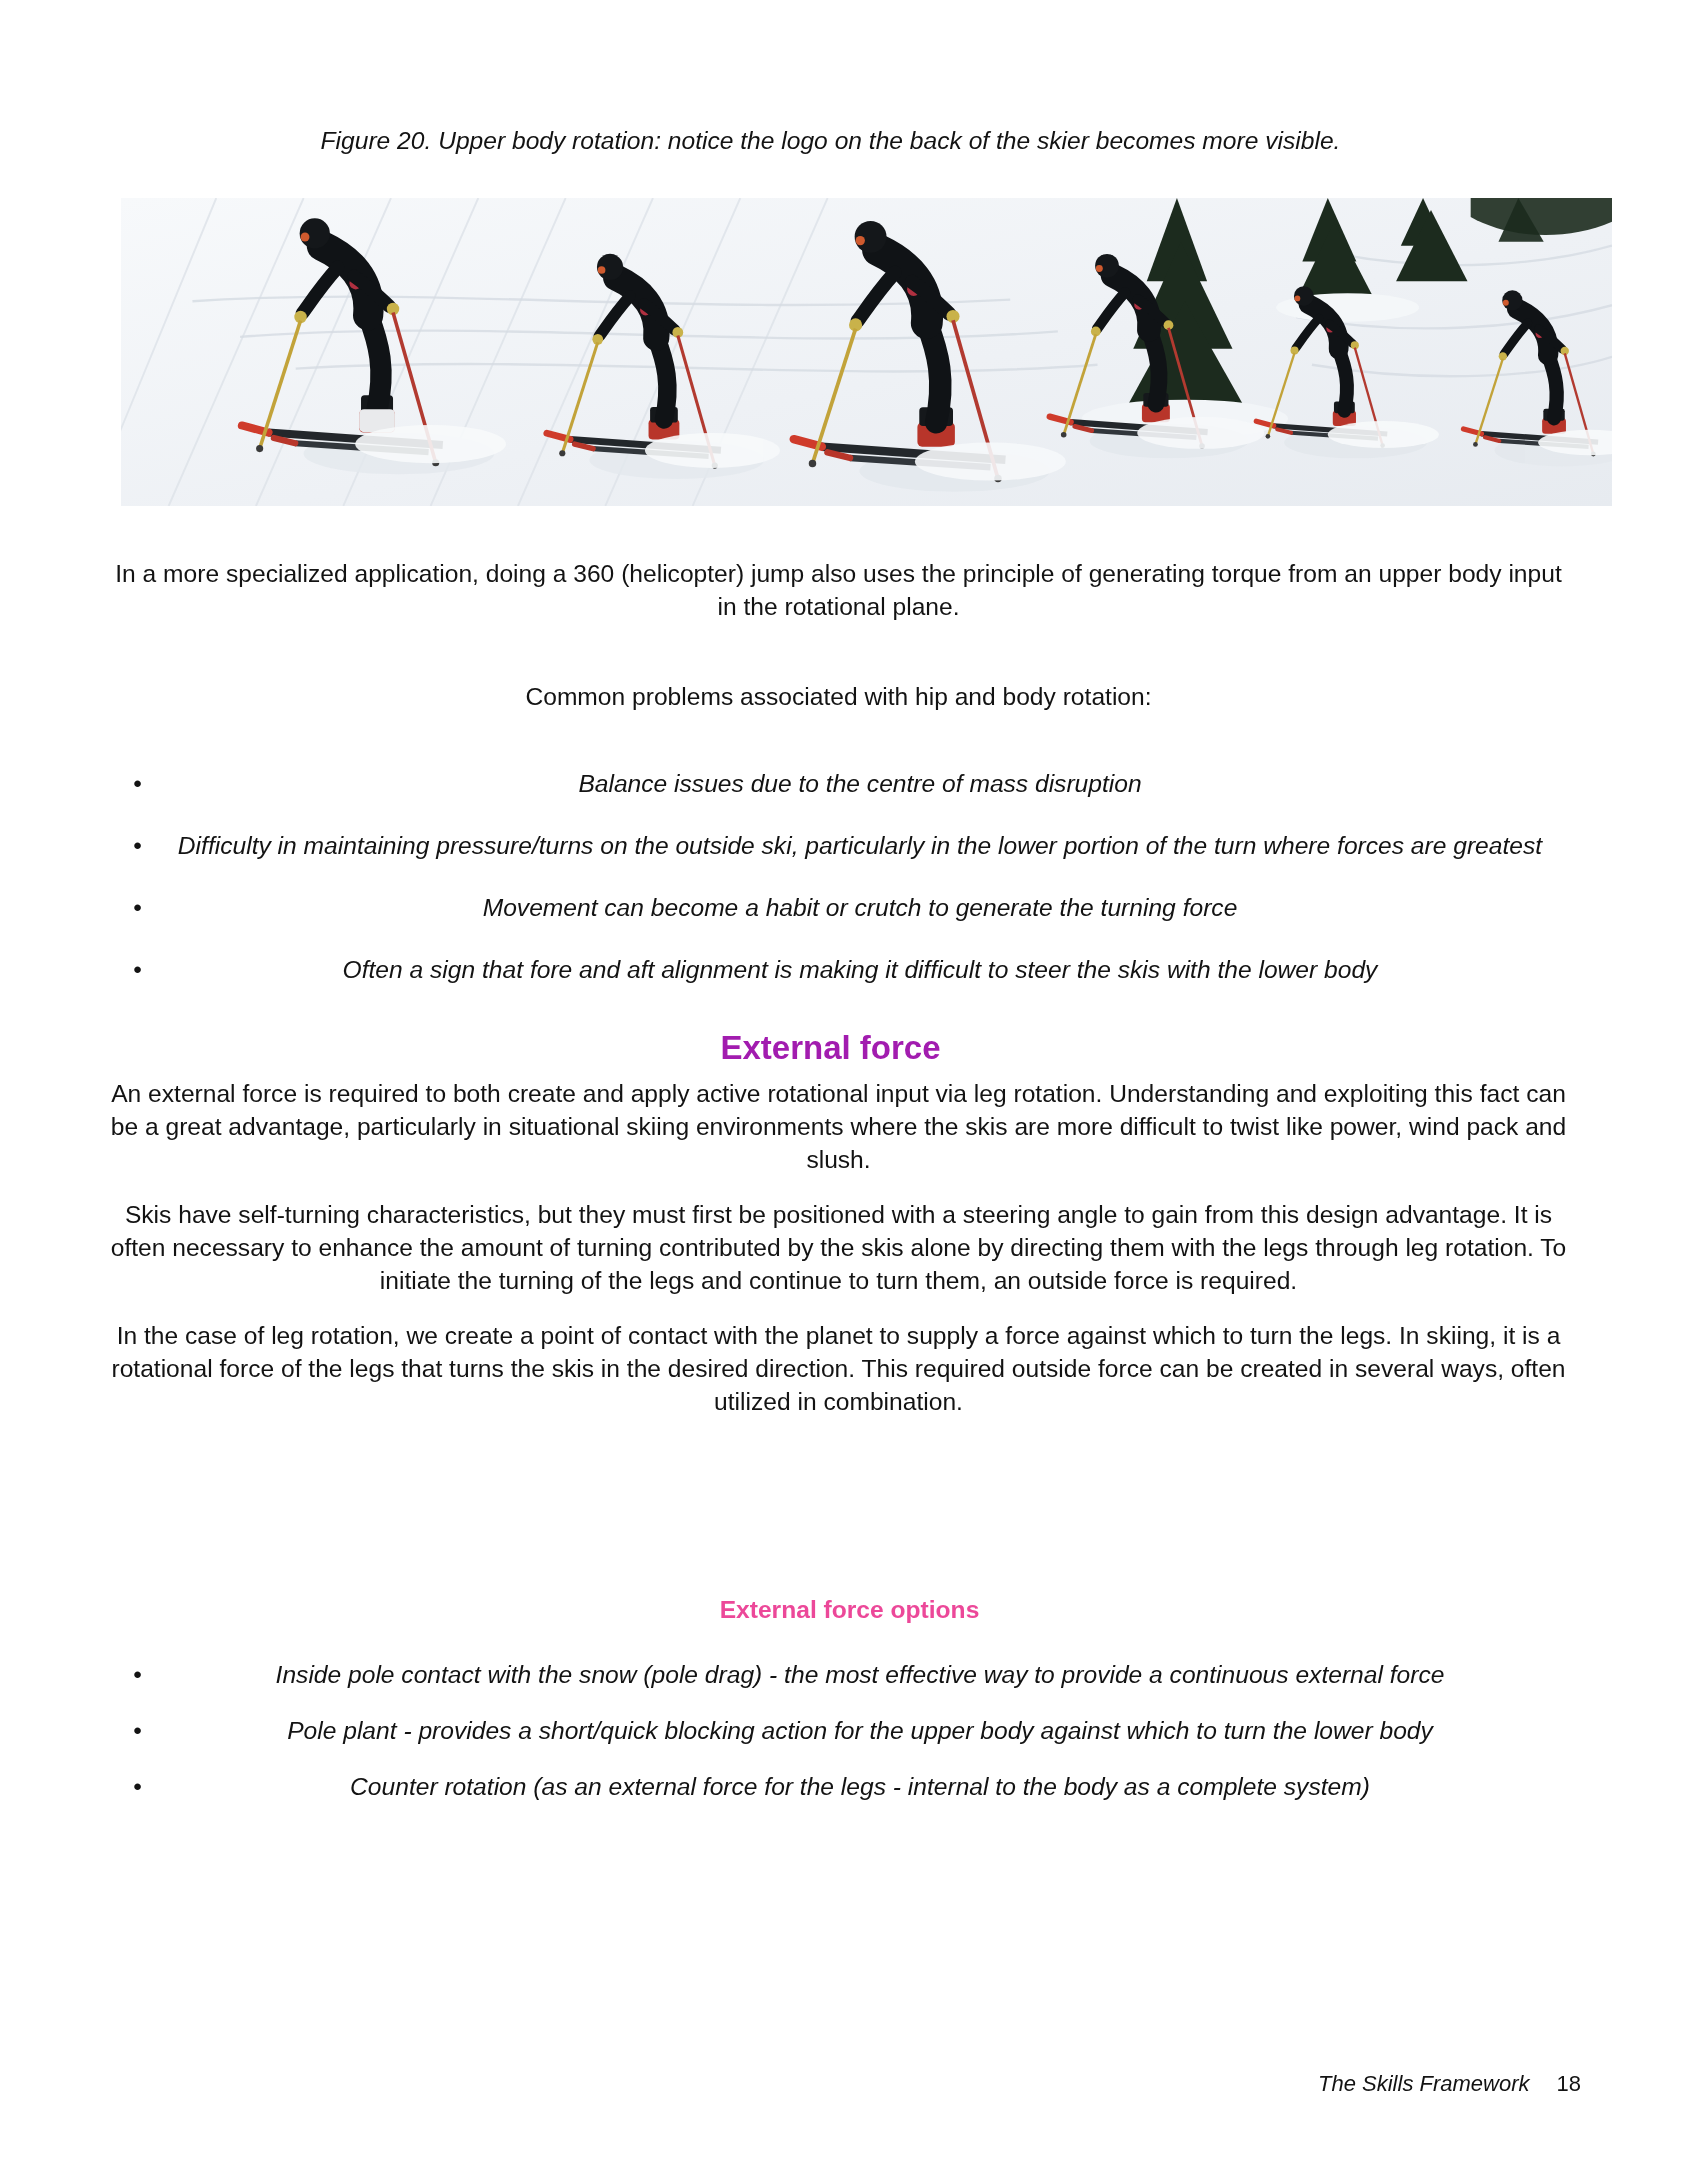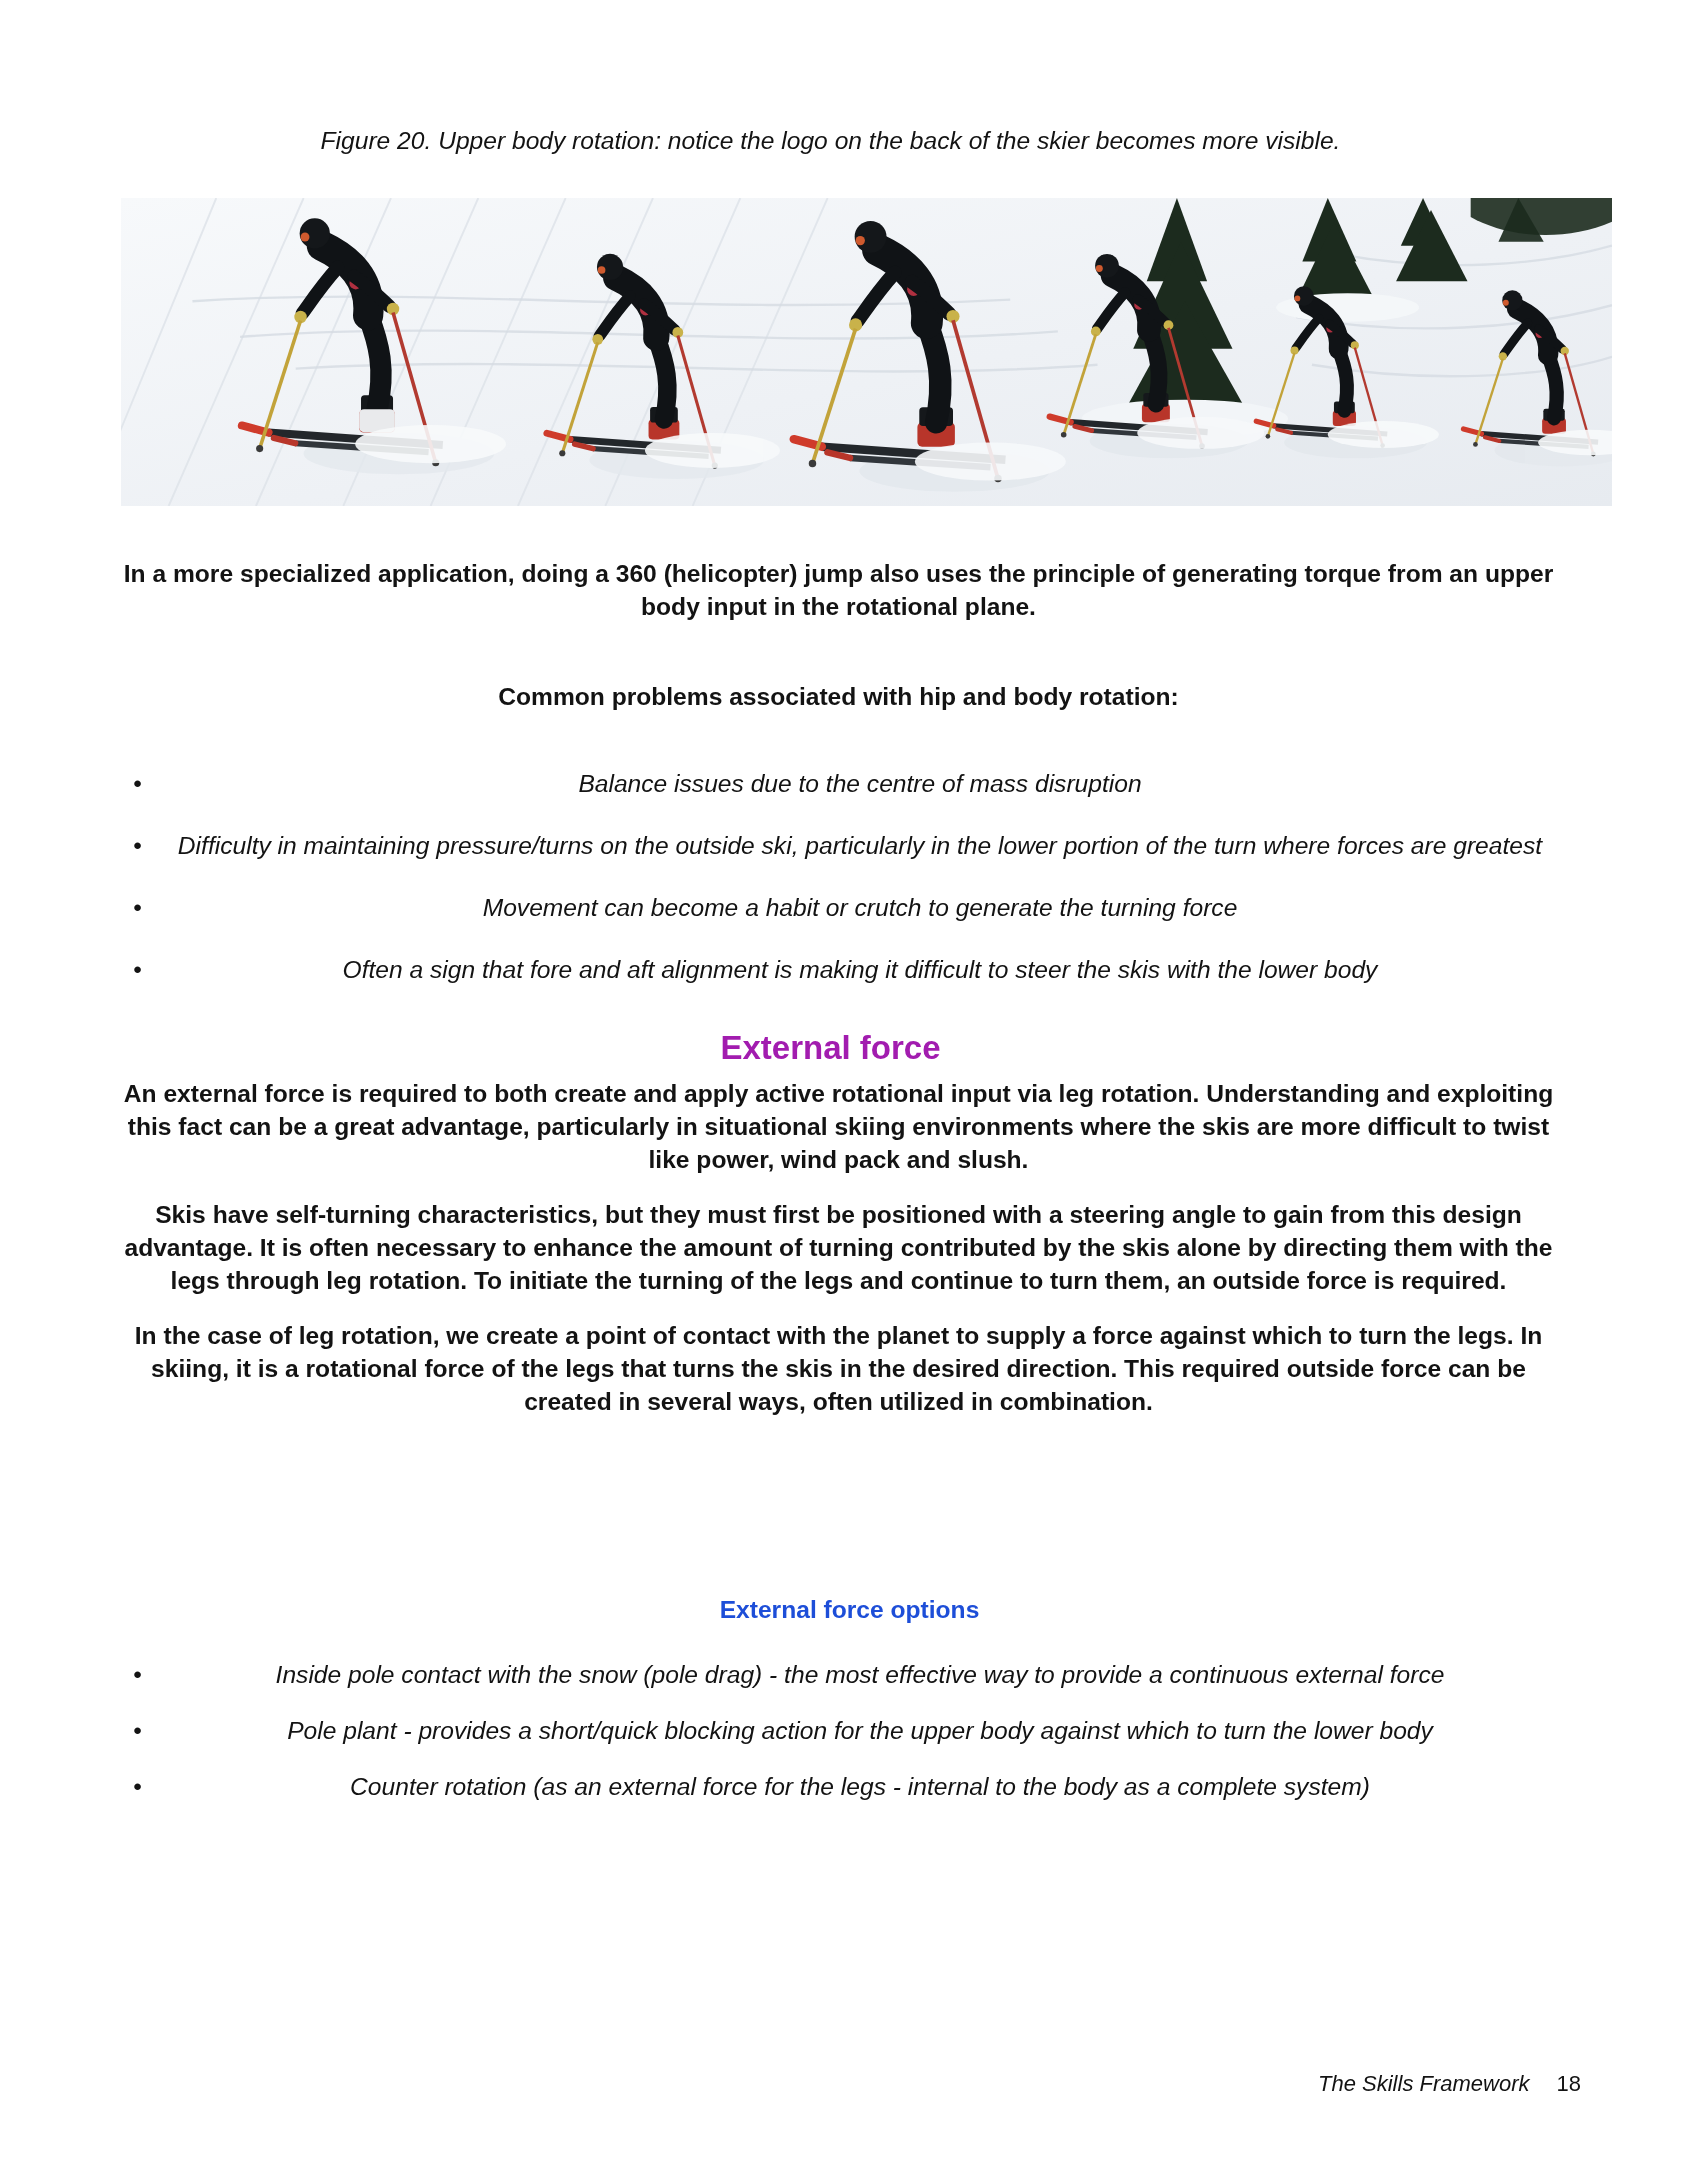--- a/index.html
+++ b/index.html
@@ -4,21 +4,21 @@
 <style>
   html,body{margin:0;padding:0;}
   body{
     width:1687px;height:2183px;background:#ffffff;position:relative;overflow:hidden;
     font-family:"Liberation Sans","DejaVu Sans",sans-serif;color:#131313;
   }
   .content{position:absolute;left:93px;top:125px;width:1475px;text-align:center;}
   .caption{font-size:24.6px;font-style:italic;line-height:1.3;margin:0 0 41px 0;}
   figure.photo{margin:0 0 51px 28px;width:1491px;height:308px;display:block;}
   figure.photo svg{display:block;width:1491px;height:308px;}
-  p.body{font-size:24.6px;line-height:33px;margin:0 0 22px 16px;font-weight:bold;}
+  p.body{font-size:24.6px;line-height:33px;margin:0 0 22px 16px;}
   p.intro{margin-bottom:57px;}
   p.lead{margin-bottom:51px;}
   ul.bullets{list-style:none;margin:0;padding:0;}
   ul.bullets li{display:flex;font-size:24.6px;line-height:40px;margin:0 0 22px 0;}
   ul.bullets li .marker{width:59px;padding-left:30px;box-sizing:border-box;flex:none;}
   ul.bullets li .li-text{flex:1;font-style:italic;}
   ul.options-list li{margin-bottom:16px;}
   h2.section-red{font-size:33px;font-weight:bold;margin:40px 0 11px 0;line-height:1.1;}
   h3.section-blue{font-size:24.6px;font-weight:bold;margin:176px 0 29px 0;line-height:1.3;}
   .footer{
@@ -151,21 +151,21 @@
       <span class="li-text">Often a sign that fore and aft alignment is making it difficult to steer the skis with the lower body</span>
     </li>
   </ul>
 
   <h2 class="section-red" style="color: #a21caf;">External force</h2>
 
   <p class="body">An external force is required to both create and apply active rotational input via leg rotation. Understanding and exploiting this fact can be a great advantage, particularly in situational skiing environments where the skis are more difficult to twist like power, wind pack and slush.</p>
   <p class="body">Skis have self-turning characteristics, but they must first be positioned with a steering angle to gain from this design advantage. It is often necessary to enhance the amount of turning contributed by the skis alone by directing them with the legs through leg rotation. To initiate the turning of the legs and continue to turn them, an outside force is required.</p>
   <p class="body">In the case of leg rotation, we create a point of contact with the planet to supply a force against which to turn the legs. In skiing, it is a rotational force of the legs that turns the skis in the desired direction. This required outside force can be created in several ways, often utilized in combination.</p>
 
-  <h3 class="section-blue" style="color: #1d4ed8; margin-left: 38px;">External force options</h3>
+  <h3 class="section-blue" style="color: #ec4899; margin-left: 38px;">External force options</h3>
 
   <ul class="bullets options-list">
     <li>
       <span class="marker">•</span>
       <span class="li-text">Inside pole contact with the snow (pole drag) - the most effective way to provide a continuous external force</span>
     </li>
     <li>
       <span class="marker">•</span>
       <span class="li-text">Pole plant - provides a short/quick blocking action for the upper body against which to turn the lower body</span>
     </li>

